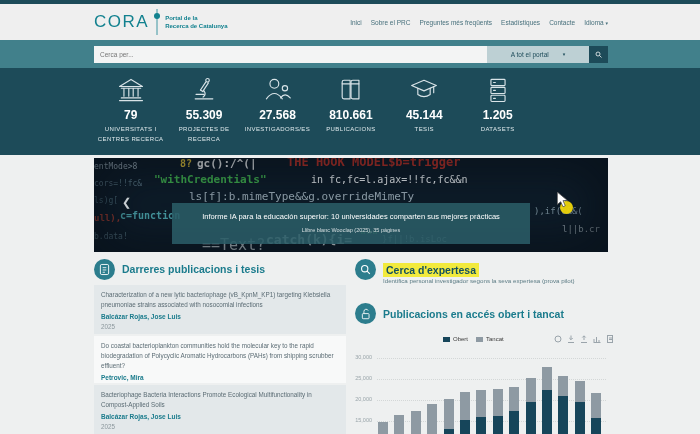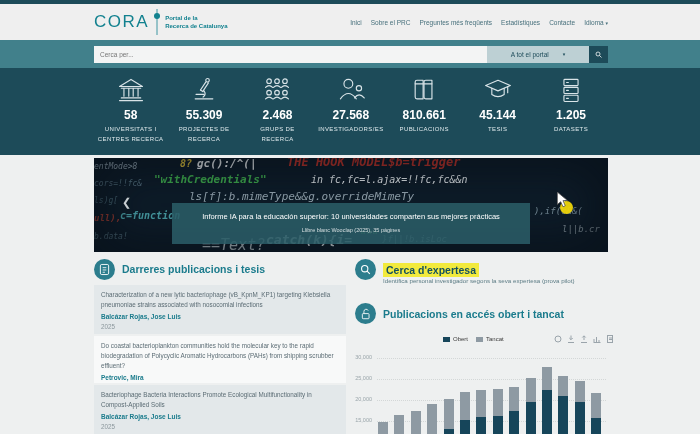--- a/index.html
+++ b/index.html
@@ -31,21 +31,21 @@
   #stats-inner{left:94px;top:74px;width:514px;height:78px;display:flex;}
   .stat{width:73.4px;text-align:center;color:#fff;cursor:pointer;}
   .stat .ic{height:30px;display:flex;align-items:flex-end;justify-content:center;}
   .stat .num{font-size:12px;font-weight:bold;margin-top:4px;}
   .stat .lbl{font-size:6px;letter-spacing:.4px;color:#dfe9ec;text-transform:uppercase;line-height:1.6;margin-top:3px;padding:0 3px;}
   .stat svg{stroke:#d9e4e8;fill:none;stroke-width:1.3;stroke-linecap:round;stroke-linejoin:round;}
 
   
   #carousel{left:94px;top:158px;width:514px;height:94px;background:#0e1c29;overflow:hidden;}
   #carousel-code{position:absolute;left:0;top:0;width:514px;height:94px;filter:blur(.7px);
-     font-family:"DejaVu Sans Mono",monospace;font-style:italic;}
+     font-family:"DejaVu Sans Mono",monospace;}
   #carousel-shade{position:absolute;inset:0;box-shadow:inset 0 0 40px 18px rgba(5,12,20,.55);}
   #caption{position:absolute;left:78px;right:78px;top:45px;bottom:8px;background:rgba(42,92,103,.88);
      color:#fff;text-align:center;padding-top:9px;}
   #caption .t1{font-size:7.5px;}
   #caption .t2{font-size:5.5px;opacity:.8;margin-top:6px;}
   .car-arrow{position:absolute;top:38px;color:#e9eef0;font-size:11px;opacity:.85;cursor:pointer;}
   #cursor-hl{position:absolute;left:466px;top:43px;width:13px;height:13px;border-radius:50%;background:rgba(238,213,10,.95);}
   #cursor{position:absolute;left:463px;top:34px;}
 
   
@@ -123,53 +123,37 @@
   <div id="stats-inner" class="abs">
     <div class="stat">
       <div class="ic">
           <svg width="30" height="28" viewBox="0 0 34 30">
         <path d="M4 11 L17 3 L30 11 Z"></path>
             <path d="M6 13 h22"></path>
             <path d="M9 13v9 M14.5 13v9 M19.5 13v9 M25 13v9"></path>
             <path d="M6 24 h22 M4 27 h26"></path>
       </svg>
         </div>
-      <div class="num">58</div>
+      <div class="num">79</div>
       <div class="lbl">Universitats i centres recerca</div>
     </div>
     <div class="stat">
       <div class="ic">
           <svg width="30" height="28" viewBox="0 0 34 30">
         <circle cx="21" cy="4" r="2"></circle>
             <path d="M19 6 L13 15"></path>
             <path d="M22 7 L16 16"></path>
             <path d="M13 15 l3 2"></path>
             <path d="M17 16 q3 4 -1 7"></path>
             <path d="M8 20 h9"></path>
             <path d="M7 25 h20"></path>
       </svg>
         </div>
       <div class="num">55.309</div>
       <div class="lbl">Projectes de recerca</div>
-    </div>
-    <div class="stat">
-      <div class="ic">
-          <svg width="30" height="28" viewBox="0 0 34 30">
-        <circle cx="8" cy="5" r="2.6"></circle>
-            <circle cx="17" cy="5" r="2.6"></circle>
-            <circle cx="26" cy="5" r="2.6"></circle>
-        <path d="M4 12 q4 -4 8 0 M13 12 q4 -4 8 0 M22 12 q4 -4 8 0"></path>
-        <circle cx="8" cy="18" r="2.6"></circle>
-            <circle cx="17" cy="18" r="2.6"></circle>
-            <circle cx="26" cy="18" r="2.6"></circle>
-        <path d="M4 25 q4 -4 8 0 M13 25 q4 -4 8 0 M22 25 q4 -4 8 0"></path>
-      </svg>
-        </div>
-      <div class="num">2.468</div>
-      <div class="lbl">Grups de recerca</div>
     </div>
     <div class="stat">
       <div class="ic">
           <svg width="30" height="28" viewBox="0 0 34 30">
         <circle cx="14" cy="8" r="5"></circle>
             <path d="M5 25 q9 -12 18 0"></path>
             <circle cx="26" cy="13" r="3"></circle>
             <path d="M21 24 q5 -7 11 0"></path>
       </svg>
         </div>

